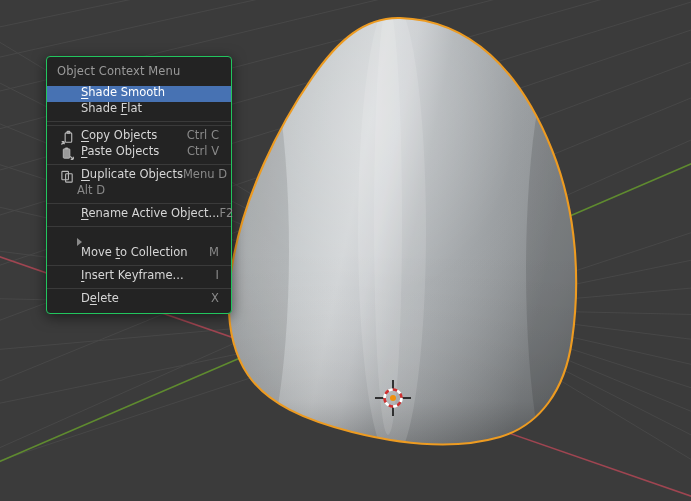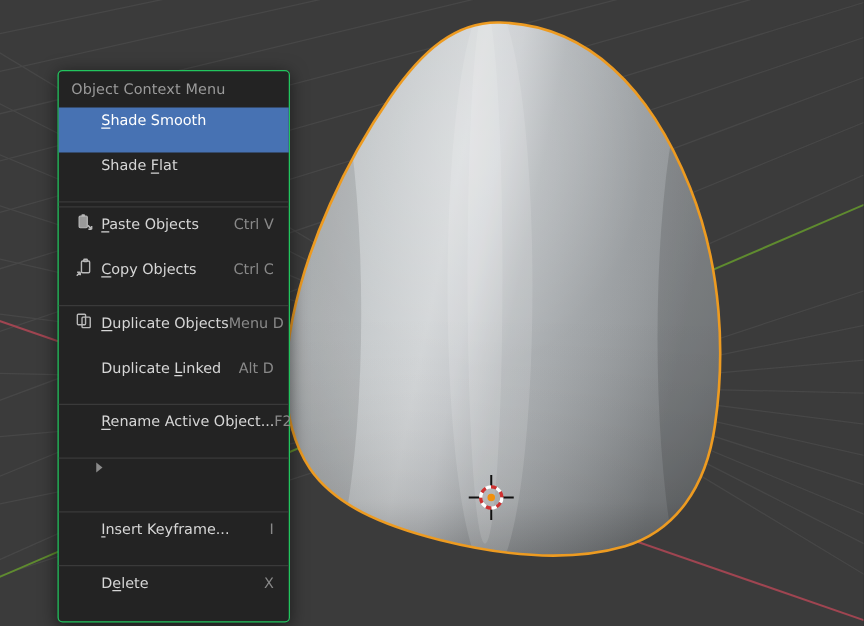--- a/index.html
+++ b/index.html
@@ -52,24 +52,24 @@
     padding: 7px 0 8px 10px;
     letter-spacing: 0.1px;
   }
   .menu-sep {
     height: 1px;
     background: #3a3a3a;
     margin: 3px 0 3px 0;
   }
   .menu-item {
     position: relative;
-    height: 36px;
+    height: 16px;
     line-height: 20px;
     display: flex;
-    align-items: flex-start;
+    align-items: flex-end;
     padding: 0 8px 0 8px;
     box-sizing: border-box;
   }
   .menu-item.highlighted {
     background: #4772b3;
   }
   .mi-icon {
     width: 20px;
     min-width: 20px;
     height: 16px;
@@ -231,66 +231,70 @@
         </div>
         <div class="menu-item">
           <span class="mi-icon empty"></span>
           <span class="mi-label">Shade <span class="acc">F</span>lat</span>
         </div>
         <div class="menu-sep"></div>
         <div class="menu-sep"></div>
         <div class="menu-item">
           <span class="mi-icon">
             <svg width="15" height="15" viewBox="0 0 16 16">
+              <rect x="5.5" y="3" width="7" height="10" rx="1" stroke="#b9b9b9" fill="none" stroke-width="1.2"></rect>
+              <rect x="7.5" y="1.5" width="3" height="2" rx="0.6" stroke="#b9b9b9" fill="none" stroke-width="1.2"></rect>
+              <path d="M4.5 12.5 L1.5 15.5 M4.5 12.5 L4.5 15.2 M4.5 12.5 L1.8 12.5" stroke="#b9b9b9" stroke-width="1.3" fill="none"></path>
+            </svg>
+          </span>
+          <span class="mi-label"><span class="acc">C</span>opy Objects</span>
+          <span class="mi-shortcut">Ctrl C</span>
+        </div>
+        <div class="menu-item">
+          <span class="mi-icon">
+            <svg width="15" height="15" viewBox="0 0 16 16">
               <rect x="3.5" y="3" width="7" height="10" rx="1" fill="#9a9a9a" stroke="#b9b9b9" stroke-width="1"></rect>
               <rect x="5.5" y="1.5" width="3" height="2" rx="0.6" fill="#b9b9b9"></rect>
               <path d="M11 11 L14.2 14.2 M14.2 14.2 L11.4 14.2 M14.2 14.2 L14.2 11.5" stroke="#b9b9b9" stroke-width="1.3" fill="none"></path>
             </svg>
           </span>
           <span class="mi-label"><span class="acc">P</span>aste Objects</span>
           <span class="mi-shortcut">Ctrl V</span>
-        </div>
-        <div class="menu-item">
-          <span class="mi-icon">
-            <svg width="15" height="15" viewBox="0 0 16 16">
-              <rect x="5.5" y="3" width="7" height="10" rx="1" stroke="#b9b9b9" fill="none" stroke-width="1.2"></rect>
-              <rect x="7.5" y="1.5" width="3" height="2" rx="0.6" stroke="#b9b9b9" fill="none" stroke-width="1.2"></rect>
-              <path d="M4.5 12.5 L1.5 15.5 M4.5 12.5 L4.5 15.2 M4.5 12.5 L1.8 12.5" stroke="#b9b9b9" stroke-width="1.3" fill="none"></path>
-            </svg>
-          </span>
-          <span class="mi-label"><span class="acc">C</span>opy Objects</span>
-          <span class="mi-shortcut">Ctrl C</span>
         </div>
         <div class="menu-sep"></div>
         <div class="menu-item">
           <span class="mi-icon">
             <svg width="15" height="15" viewBox="0 0 16 16">
               <rect x="2" y="2.5" width="7" height="9" rx="0.8" stroke="#b9b9b9" fill="none" stroke-width="1.2"></rect>
               <rect x="6" y="5" width="7" height="9" rx="0.8" stroke="#b9b9b9" fill="none" stroke-width="1.2"></rect>
             </svg>
           </span>
           <span class="mi-label"><span class="acc">D</span>uplicate Objects</span>
           <span class="mi-shortcut">Menu D</span>
         </div>
         <div class="menu-item">
           <span class="mi-icon empty"></span>
-          <span class="mi-label">Duplicate <span class="acc">L</span>inked</span>
           <span class="mi-shortcut">Alt D</span>
         </div>
         <div class="menu-sep"></div>
         <div class="menu-item">
           <span class="mi-icon empty"></span>
           <span class="mi-label"><span class="acc">R</span>ename Active Object...</span>
           <span class="mi-shortcut">F2</span>
         </div>
         <div class="menu-sep"></div>
         <div class="menu-item">
           <span class="mi-icon empty"></span>
           <span class="mi-arrow"></span>
         </div>
+        <div class="menu-item">
+          <span class="mi-icon empty"></span>
+          <span class="mi-label">Move <span class="acc">t</span>o Collection</span>
+          <span class="mi-shortcut">M</span>
+        </div>
         <div class="menu-sep"></div>
         <div class="menu-item">
           <span class="mi-icon empty"></span>
           <span class="mi-label"><span class="acc">I</span>nsert Keyframe...</span>
           <span class="mi-shortcut">I</span>
         </div>
         <div class="menu-sep"></div>
         <div class="menu-item">
           <span class="mi-icon empty"></span>
           <span class="mi-label">D<span class="acc">e</span>lete</span>

